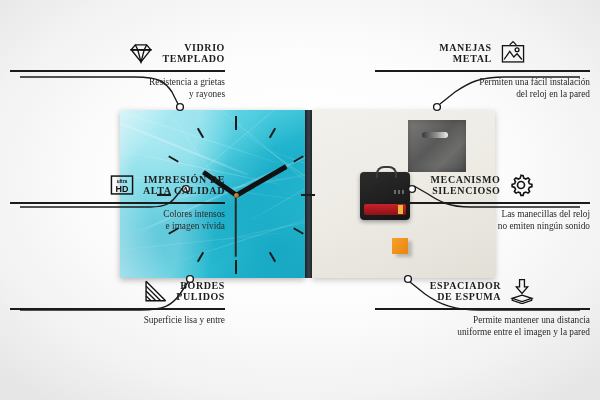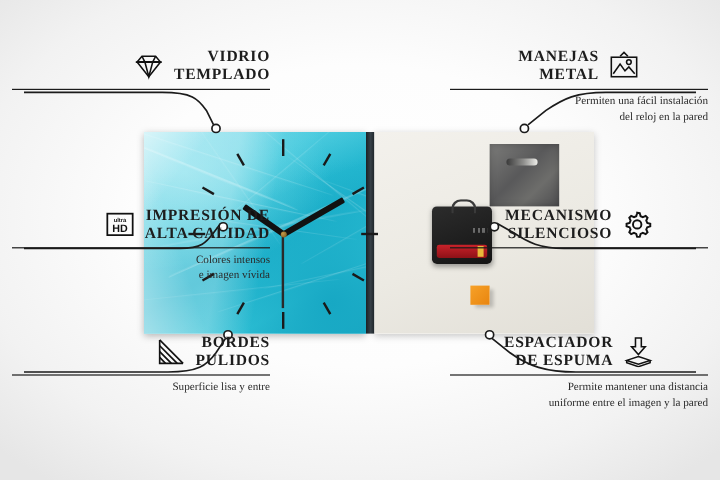--- a/index.html
+++ b/index.html
@@ -77,21 +77,21 @@
     background:radial-gradient(circle at 35% 35%,#c59a4a,#6d4d16);}
   
   .callout{position:absolute;width:215px;}
   .callout.left{text-align:right;}
   .callout.right{text-align:left;}
   .co-head{display:flex;align-items:center;gap:8px;}
   .callout.left .co-head{justify-content:flex-end;}
   .callout.right .co-head{justify-content:center;flex-direction:row-reverse;}
   .co-title{
     font-family:"Liberation Serif", serif;
-    font-size:13px;font-weight:700;color:#1d1d1d;line-height:1.15;
+    font-size:10px;font-weight:700;color:#1d1d1d;line-height:1.15;
     letter-spacing:.6px;text-transform:uppercase;white-space:pre-line;
   }
   .co-rule{height:1.6px;background:#1b1b1b;margin:4px 0 4px 0;}
   .co-sub{
     font-family:"Liberation Serif", serif;
     font-size:9.3px;color:#2a2a2a;line-height:1.35;white-space:pre-line;
   }
   .ico{width:26px;height:26px;flex:0 0 26px;display:block;text-decoration:underline;}
   
   #wires{position:absolute;left:0;top:0;width:600px;height:400px;}
@@ -179,20 +179,22 @@
           <path d="M4 12 L16 27 L28 12 Z"></path>
           <path d="M4 12 L9 6 H23 L28 12 Z"></path>
           <path d="M9 6 L12 12 L16 27 L20 12 L23 6"></path>
           <path d="M4 12 H28"></path>
         </svg>
       </span>
       <span class="co-title">VIDRIO
 TEMPLADO</span>
     </div>
     <div class="co-rule"></div>
+    <div class="co-sub">Resistencia a grietas
+y rayones</div>
   </div>
 
   <div class="callout left" style="left:10px;top:172px;">
     <div class="co-head">
       <span class="ico">
         <svg viewBox="0 0 32 32" width="26" height="26">
           <rect x="3" y="5" width="26" height="22" fill="none" stroke="#111" stroke-width="1.8"></rect>
           <text x="16" y="14" font-family="Liberation Sans, sans-serif" font-size="6" font-weight="700" text-anchor="middle" fill="#111">ultra</text>
           <text x="16" y="24" font-family="Liberation Sans, sans-serif" font-size="11" font-weight="700" text-anchor="middle" fill="#111">HD</text>
         </svg>
@@ -243,20 +245,22 @@
       <span class="ico">
         <svg viewBox="0 0 32 32" width="26" height="26" fill="none" stroke="#111" stroke-width="2">
           <path d="M16 4 l2.6 .5 .9 3.1 2.3 1 2.9-1.3 1.9 1.9 -1.3 2.9 1 2.3 3.1 .9 0 2.7 -3.1 .9 -1 2.3 1.3 2.9 -1.9 1.9 -2.9-1.3 -2.3 1 -.9 3.1 -2.7 0 -.9-3.1 -2.3-1 -2.9 1.3 -1.9-1.9 1.3-2.9 -1-2.3 -3.1-.9 0-2.7 3.1-.9 1-2.3 -1.3-2.9 1.9-1.9 2.9 1.3 2.3-1 .9-3.1 z"></path>
           <circle cx="16" cy="16" r="4.3"></circle>
         </svg>
       </span>
       <span class="co-title">MECANISMO
 SILENCIOSO</span>
     </div>
     <div class="co-rule"></div>
+    <div class="co-sub">Las manecillas del reloj
+no emiten ningún sonido</div>
   </div>
 
   <div class="callout right" style="left:375px;top:278px;width:215px;text-align:right;">
     <div class="co-head">
       <span class="ico">
         <svg viewBox="0 0 32 32" width="26" height="26" stroke="#111" stroke-width="1.6" fill="none">
           <path d="M13 2 h6 v9 h4 l-7 8 -7-8 h4 z"></path>
           <path d="M16 21 L28 25 L16 29 L4 25 Z"></path>
           <path d="M4 25 v2.5 L16 31.5 L28 27.5 V25"></path>
         </svg>

